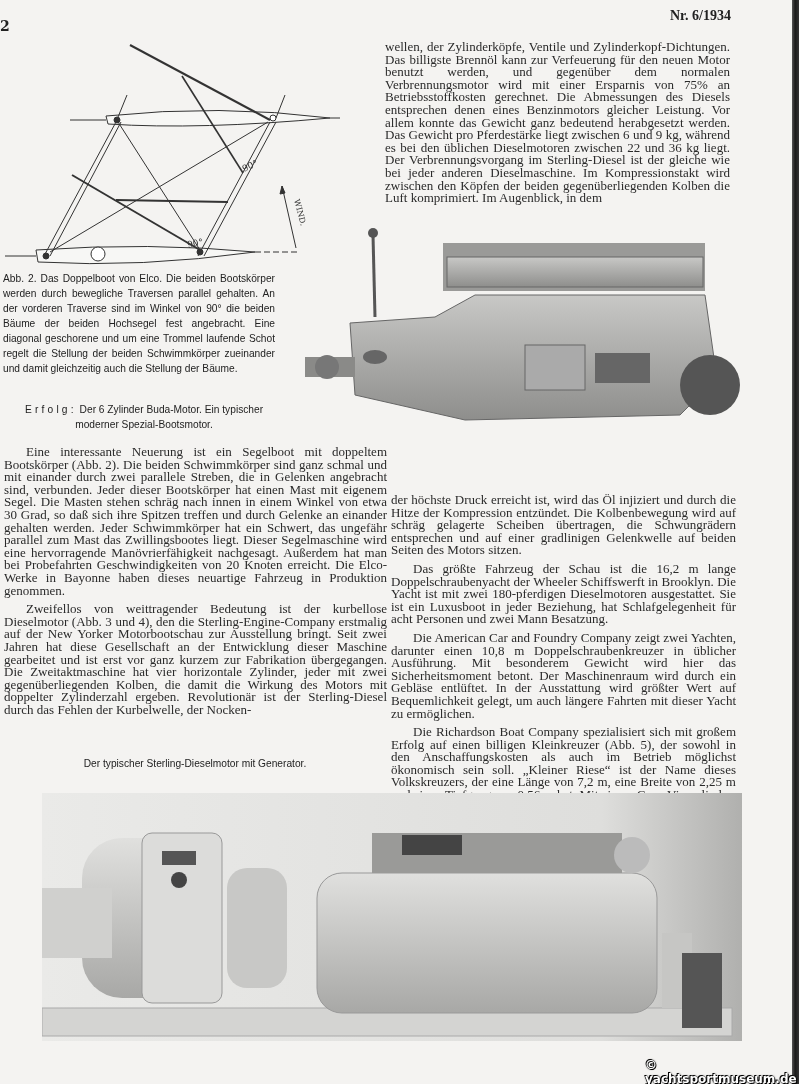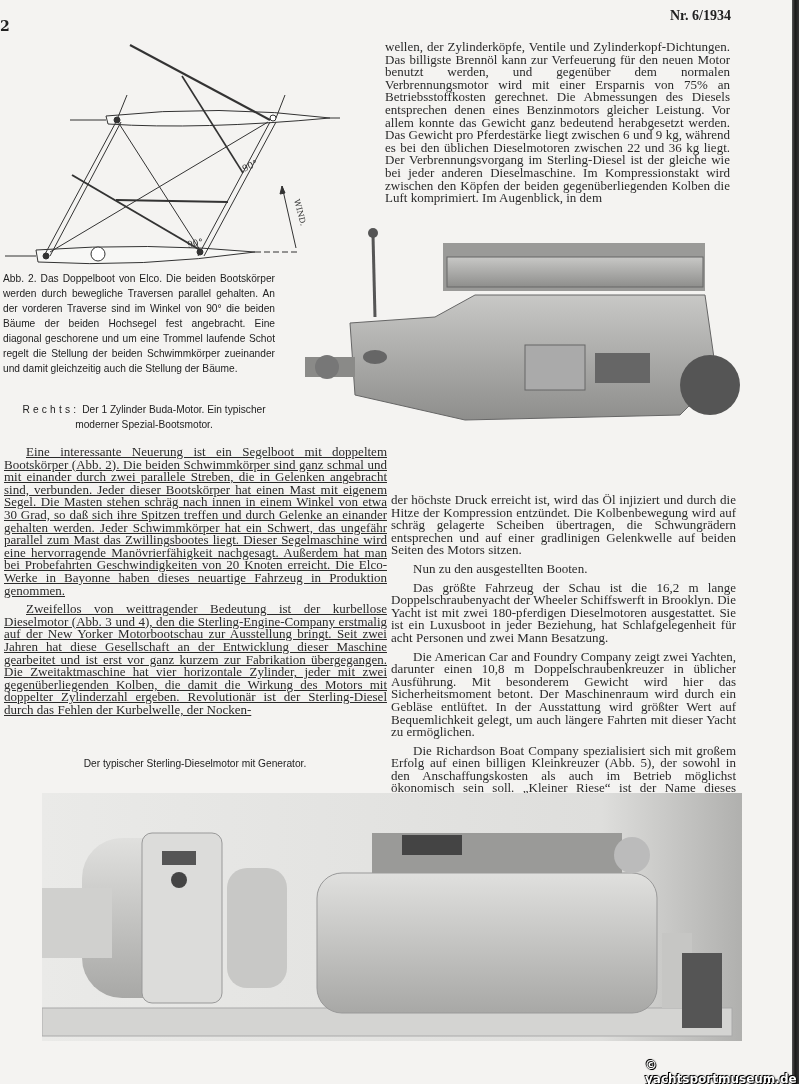--- a/index.html
+++ b/index.html
@@ -63,22 +63,22 @@
   <text x="244" y="172" font-size="9" fill="#333" transform="rotate(-25 244 172)">90°</text>
   <text x="188" y="248" font-size="9" fill="#333" transform="rotate(-12 188 248)">90°</text>
   <text x="294" y="200" font-size="8" fill="#333" transform="rotate(75 294 200)">WIND.</text>
 </svg>
 
 <div class="cap" style="left:3px;top:271px;width:272px;">
   <span>Abb. 2. Das Doppelboot von Elco. Die beiden Bootskörper werden durch bewegliche Traversen parallel gehalten. An der vorderen Traverse sind im Winkel von 90° die beiden Bäume der beiden Hochsegel fest angebracht. Eine diagonal geschorene und um eine Trommel laufende Schot regelt die Stellung der beiden Schwimmkörper zueinander und damit gleichzeitig auch die Stellung der Bäume.</span>
 </div>
 
 <div class="cap center" style="left:6px;top:402px;width:276px;">
-  <span class="spaced">Rechts:</span>
-  <span>Der 1 Zylinder Buda-Motor. Ein typischer moderner Spezial-Bootsmotor.</span>
+  <span class="spaced">Erfolg:</span>
+  <span>Der 6 Zylinder Buda-Motor. Ein typischer moderner Spezial-Bootsmotor.</span>
 </div>
 
 <svg class="figure" style="left:295px;top:225px" width="450" height="205" viewBox="0 0 450 205">
   <defs>
     <linearGradient id="eng" x1="0" y1="0" x2="0" y2="1">
       <stop offset="0" stop-color="#c8c8c6"></stop>
         <stop offset="1" stop-color="#8e8e8c"></stop>
     </linearGradient>
   </defs>
   <line x1="78" y1="10" x2="80" y2="92" stroke="#555" stroke-width="3"></line>
@@ -91,28 +91,27 @@
   <rect x="230" y="120" width="60" height="45" fill="#aaa" stroke="#666"></rect>
   <rect x="300" y="128" width="55" height="30" fill="#666"></rect>
   <circle cx="415" cy="160" r="30" fill="#555"></circle>
   <ellipse cx="80" cy="132" rx="12" ry="7" fill="#666"></ellipse>
 </svg>
 
 <div class="col" style="left:385px;top:41px;width:345px;">
   <p class="noindent">wellen, der Zylinderköpfe, Ventile und Zylinderkopf-Dichtungen. Das billigste Brennöl kann zur Verfeuerung für den neuen Motor benutzt werden, und gegenüber dem normalen Verbrennungsmotor wird mit einer Ersparnis von 75% an Betriebsstoffkosten gerechnet. Die Abmessungen des Diesels entsprechen denen eines Benzinmotors gleicher Leistung. Vor allem konnte das Gewicht ganz bedeutend herabgesetzt werden. Das Gewicht pro Pferdestärke liegt zwischen 6 und 9 kg, während es bei den üblichen Dieselmotoren zwischen 22 und 36 kg liegt. Der Verbrennungsvorgang im Sterling-Diesel ist der gleiche wie bei jeder anderen Dieselmaschine. Im Kompressionstakt wird zwischen den Köpfen der beiden gegenüberliegenden Kolben die Luft komprimiert. Im Augenblick, in dem</p>
 </div>
 
-<div class="col" style="left:4px;top:446px;width:383px;text-decoration:underline;">
+<div class="col" style="left:4px;top:446px;width:383px;">
   <p>Eine interessante Neuerung ist ein Segelboot mit doppeltem Bootskörper (Abb. 2). Die beiden Schwimmkörper sind ganz schmal und mit einander durch zwei parallele Streben, die in Gelenken angebracht sind, verbunden. Jeder dieser Bootskörper hat einen Mast mit eigenem Segel. Die Masten stehen schräg nach innen in einem Winkel von etwa 30 Grad, so daß sich ihre Spitzen treffen und durch Gelenke an einander gehalten werden. Jeder Schwimmkörper hat ein Schwert, das ungefähr parallel zum Mast das Zwillingsbootes liegt. Dieser Segelmaschine wird eine hervorragende Manövrierfähigkeit nachgesagt. Außerdem hat man bei Probefahrten Geschwindigkeiten von 20 Knoten erreicht. Die Elco-Werke in Bayonne haben dieses neuartige Fahrzeug in Produktion genommen.</p>
   <p>Zweifellos von weittragender Bedeutung ist der kurbellose Dieselmotor (Abb. 3 und 4), den die Sterling-Engine-Company erstmalig auf der New Yorker Motorbootschau zur Ausstellung bringt. Seit zwei Jahren hat diese Gesellschaft an der Entwicklung dieser Maschine gearbeitet und ist erst vor ganz kurzem zur Fabrikation übergegangen. Die Zweitaktmaschine hat vier horizontale Zylinder, jeder mit zwei gegenüberliegenden Kolben, die damit die Wirkung des Motors mit doppelter Zylinderzahl ergeben. Revolutionär ist der Sterling-Diesel durch das Fehlen der Kurbelwelle, der Nocken-</p>
 </div>
 
 <div class="col" style="left:391px;top:446px;width:345px;margin-top:48px;">
   <p class="noindent">der höchste Druck erreicht ist, wird das Öl injiziert und durch die Hitze der Kompression entzündet. Die Kolbenbewegung wird auf schräg gelagerte Scheiben übertragen, die Schwungrädern entsprechen und auf einer gradlinigen Gelenkwelle auf beiden Seiten des Motors sitzen.</p>
-  <p>Nun zu den ausgestellten Booten.</p>
   <p>Das größte Fahrzeug der Schau ist die 16,2 m lange Doppelschraubenyacht der Wheeler Schiffswerft in Brooklyn. Die Yacht ist mit zwei 180-pferdigen Dieselmotoren ausgestattet. Sie ist ein Luxusboot in jeder Beziehung, hat Schlafgelegenheit für acht Personen und zwei Mann Besatzung.</p>
   <p>Die American Car and Foundry Company zeigt zwei Yachten, darunter einen 10,8 m Doppelschraubenkreuzer in üblicher Ausführung. Mit besonderem Gewicht wird hier das Sicherheitsmoment betont. Der Maschinenraum wird durch ein Gebläse entlüftet. In der Ausstattung wird größter Wert auf Bequemlichkeit gelegt, um auch längere Fahrten mit dieser Yacht zu ermöglichen.</p>
   <p>Die Richardson Boat Company spezialisiert sich mit großem Erfolg auf einen billigen Kleinkreuzer (Abb. 5), der sowohl in den Anschaffungskosten als auch im Betrieb möglichst ökonomisch sein soll. „Kleiner Riese“ ist der Name dieses Volkskreuzers, der eine Länge von 7,2 m, eine Breite von 2,25 m und einen Tiefgang von 0,56 m hat. Mit einem Gray-Vierzylinder-Marinemotor kann eine wirtschaftliche Geschwindigkeit von 25 Kn erzielt werden. Im Vorschiff befindet sich ein W.C., danach die geräumige Kabine mit zwei Pullman-Betten und einer</p>
 </div>
 
 <div class="cap center" style="left:40px;top:756px;width:310px;">
   <div>Der typischer Sterling-Dieselmotor mit Generator.</div>
 </div>
 
 <svg class="figure" style="left:42px;top:793px" width="700" height="248" viewBox="0 0 700 248">

